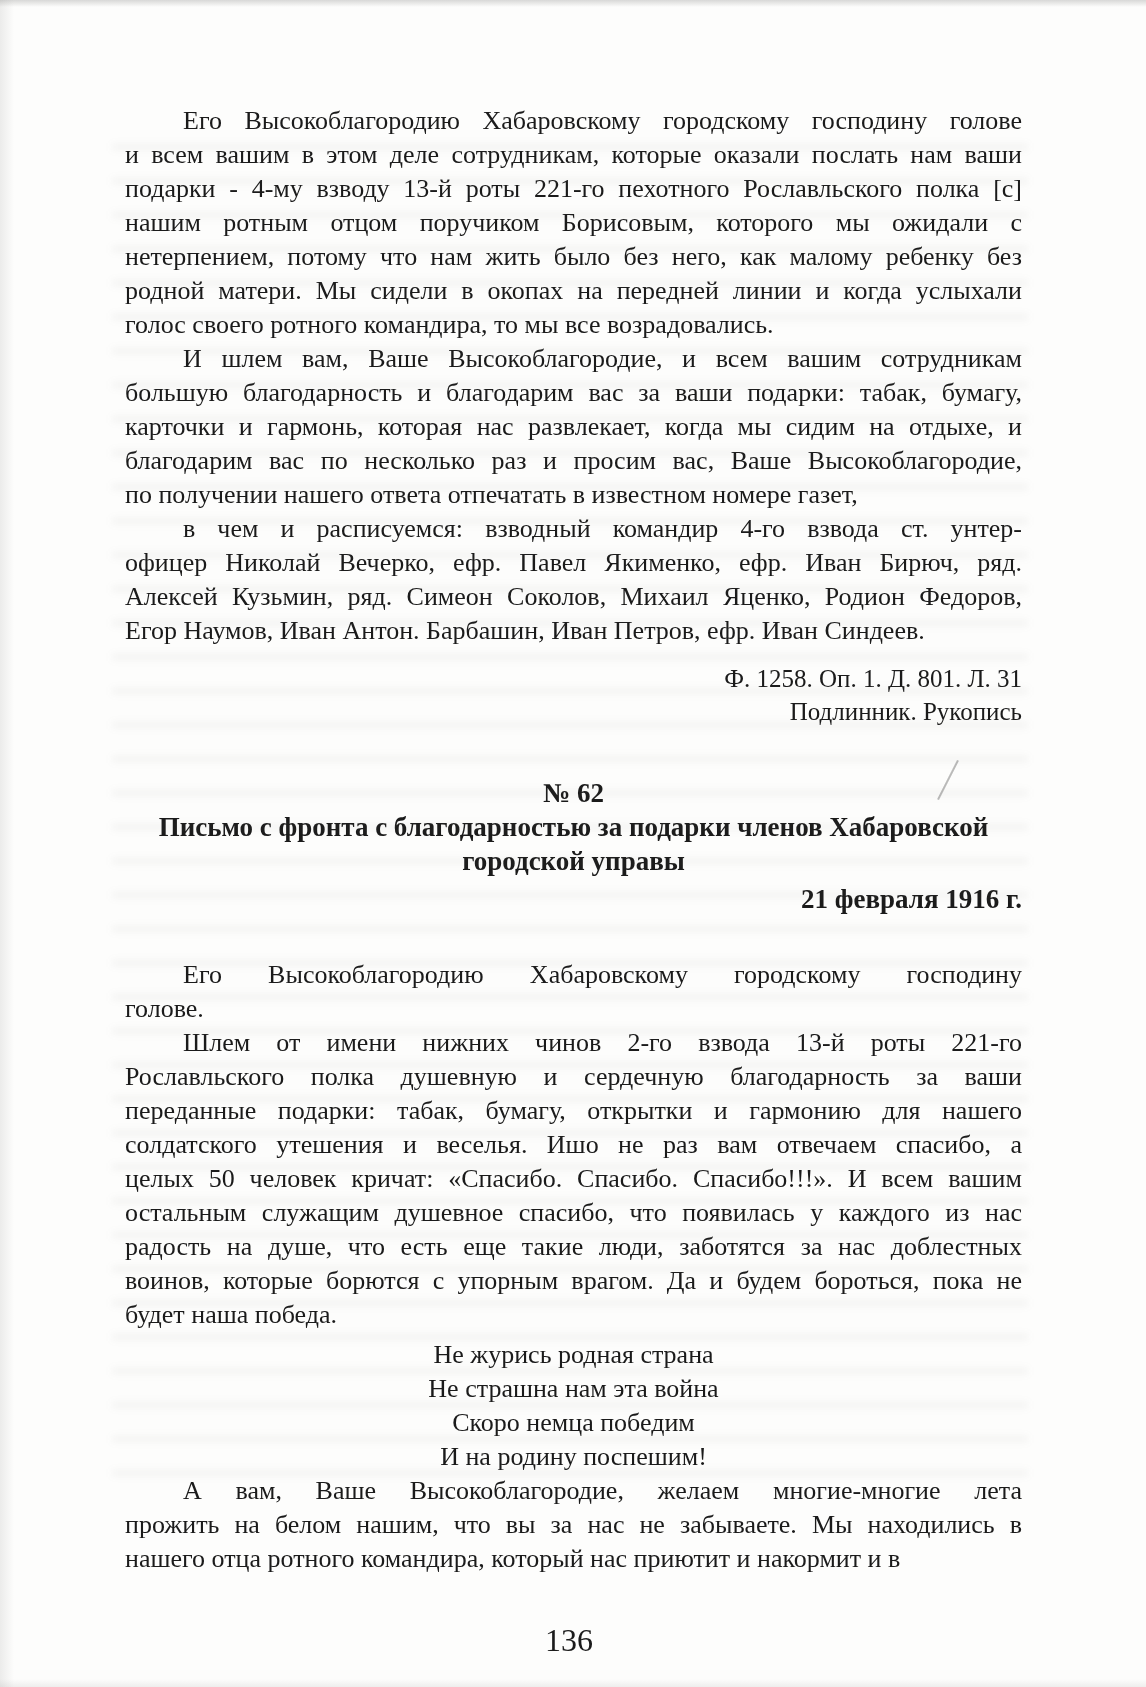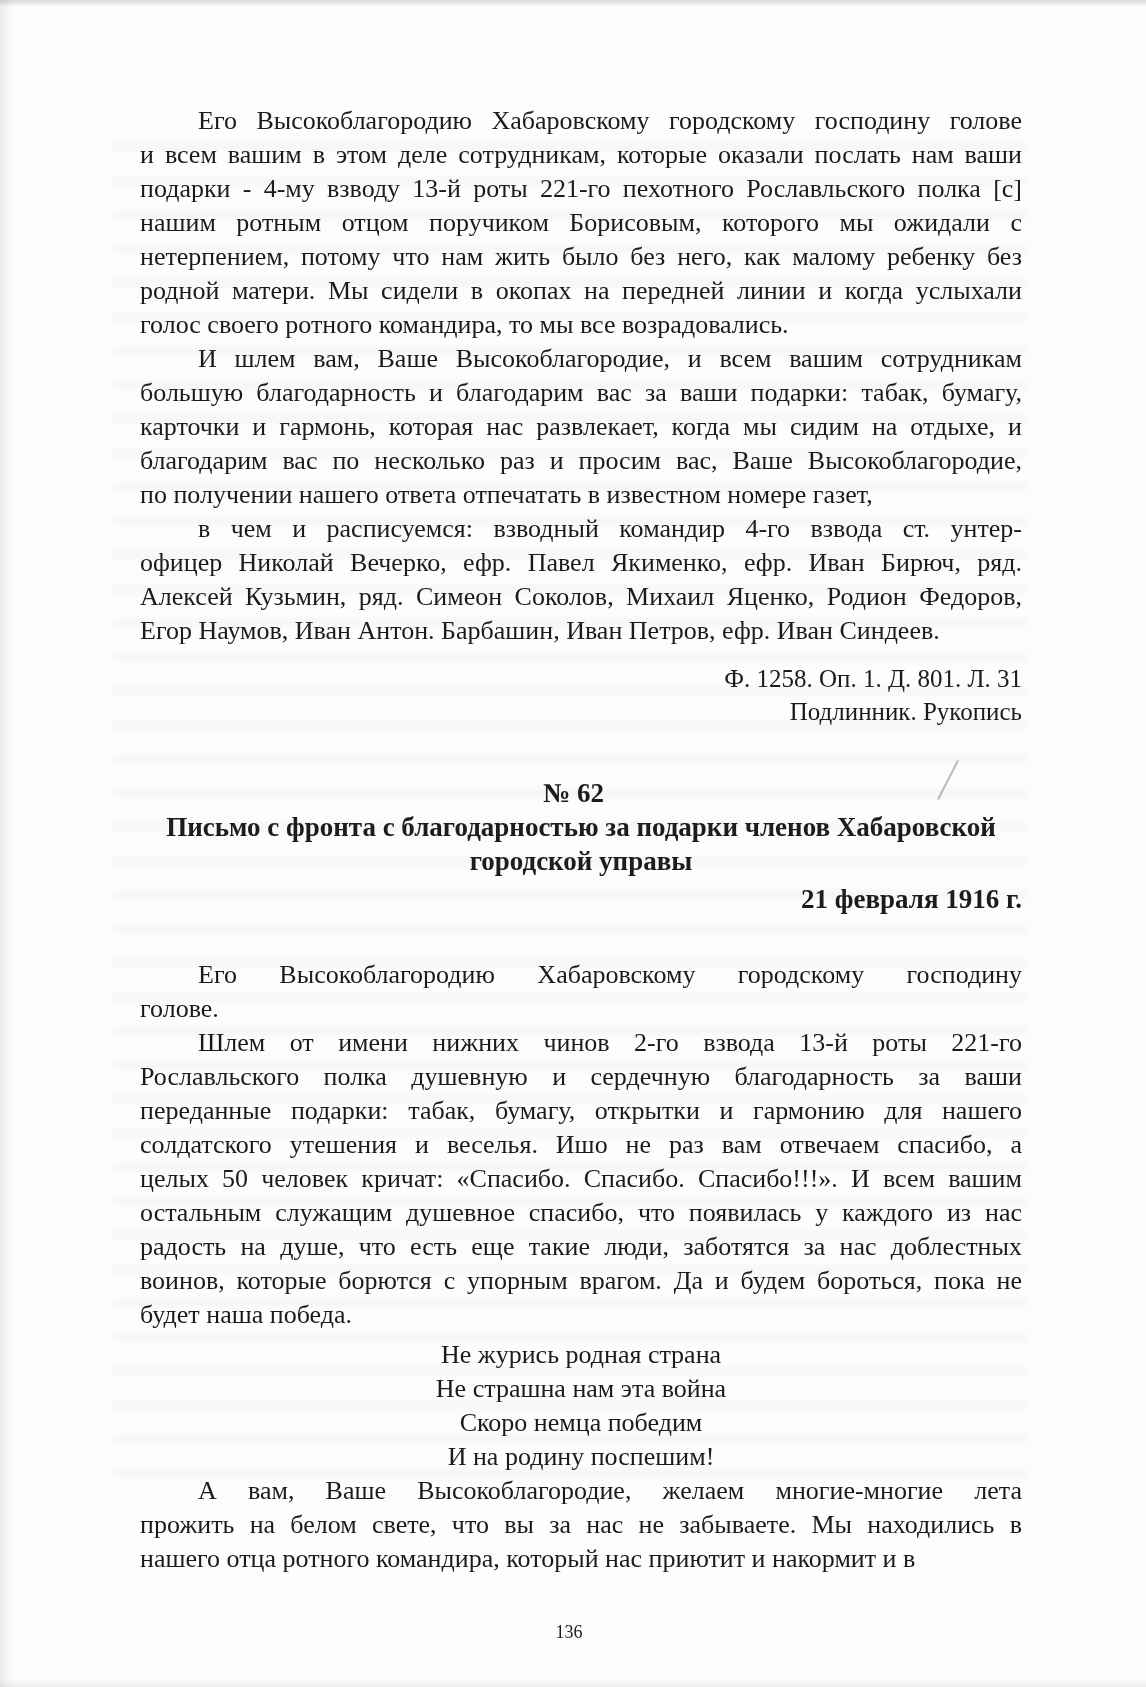--- a/index.html
+++ b/index.html
@@ -51,21 +51,21 @@
   .slash-artifact {
     position: absolute; left: 947px; top: 758px; width: 2px; height: 44px;
     background: rgba(60,60,60,0.35);
     transform: rotate(27deg);
     filter: blur(0.6px);
     pointer-events: none;
   }
 
   .body-text { font-size: 26px; line-height: 34px; }
 
-  .para > div { text-align: justify; text-align-last: justify; margin-left: 15px; }
+  .para > div { text-align: justify; text-align-last: justify; }
   .para > div:last-child { text-align-last: left; font-family: Liberation Serif, serif; }
   .para.indent-first > div:first-child { text-indent: 58px; }
   .para.center > div { text-align: center; text-align-last: center; }
 
   .archive-ref {
     margin-top: 14px;
     text-align: right;
     font-size: 25px;
     line-height: 33px;
   }
@@ -88,21 +88,21 @@
   }
 
   .salutation { margin-top: 42px; }
   .poem { margin-top: 6px; }
 
   .page-number {
     position: absolute;
     left: 0; right: 8px;
     top: 1622px;
     text-align: center;
-    font-size: 18px;
+    font-size: 32px;
   }
 </style>
 </head>
 <body>
 
 <div class="page">
 
   <div class="bleed"></div>
   <div class="edge-top"></div>
   <div class="edge-left"></div>
@@ -168,19 +168,19 @@
 
     <div class="body-text para center poem">
         <div>Не журись родная страна</div>
         <div>Не страшна нам эта война</div>
         <div>Скоро немца победим</div>
         <div>И на родину поспешим!</div>
       </div>
 
     <div class="body-text para indent-first">
         <div>А вам, Ваше Высокоблагородие, желаем многие-многие лета</div>
-        <div>прожить на белом свете, что вы за нас не забываете. Мы находились в</div>
+        <div>прожить на белом нашим, что вы за нас не забываете. Мы находились в</div>
         <div>нашего отца ротного командира, который нас приютит и накормит и в</div>
       </div>
   </section>
 
   <div class="page-number">136</div>
 </div>
 
 </body></html>

